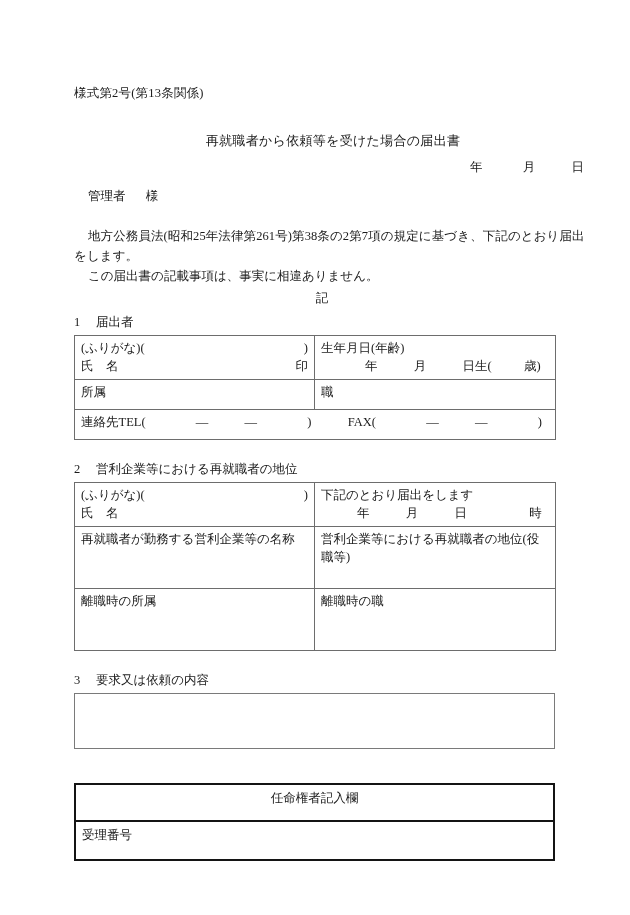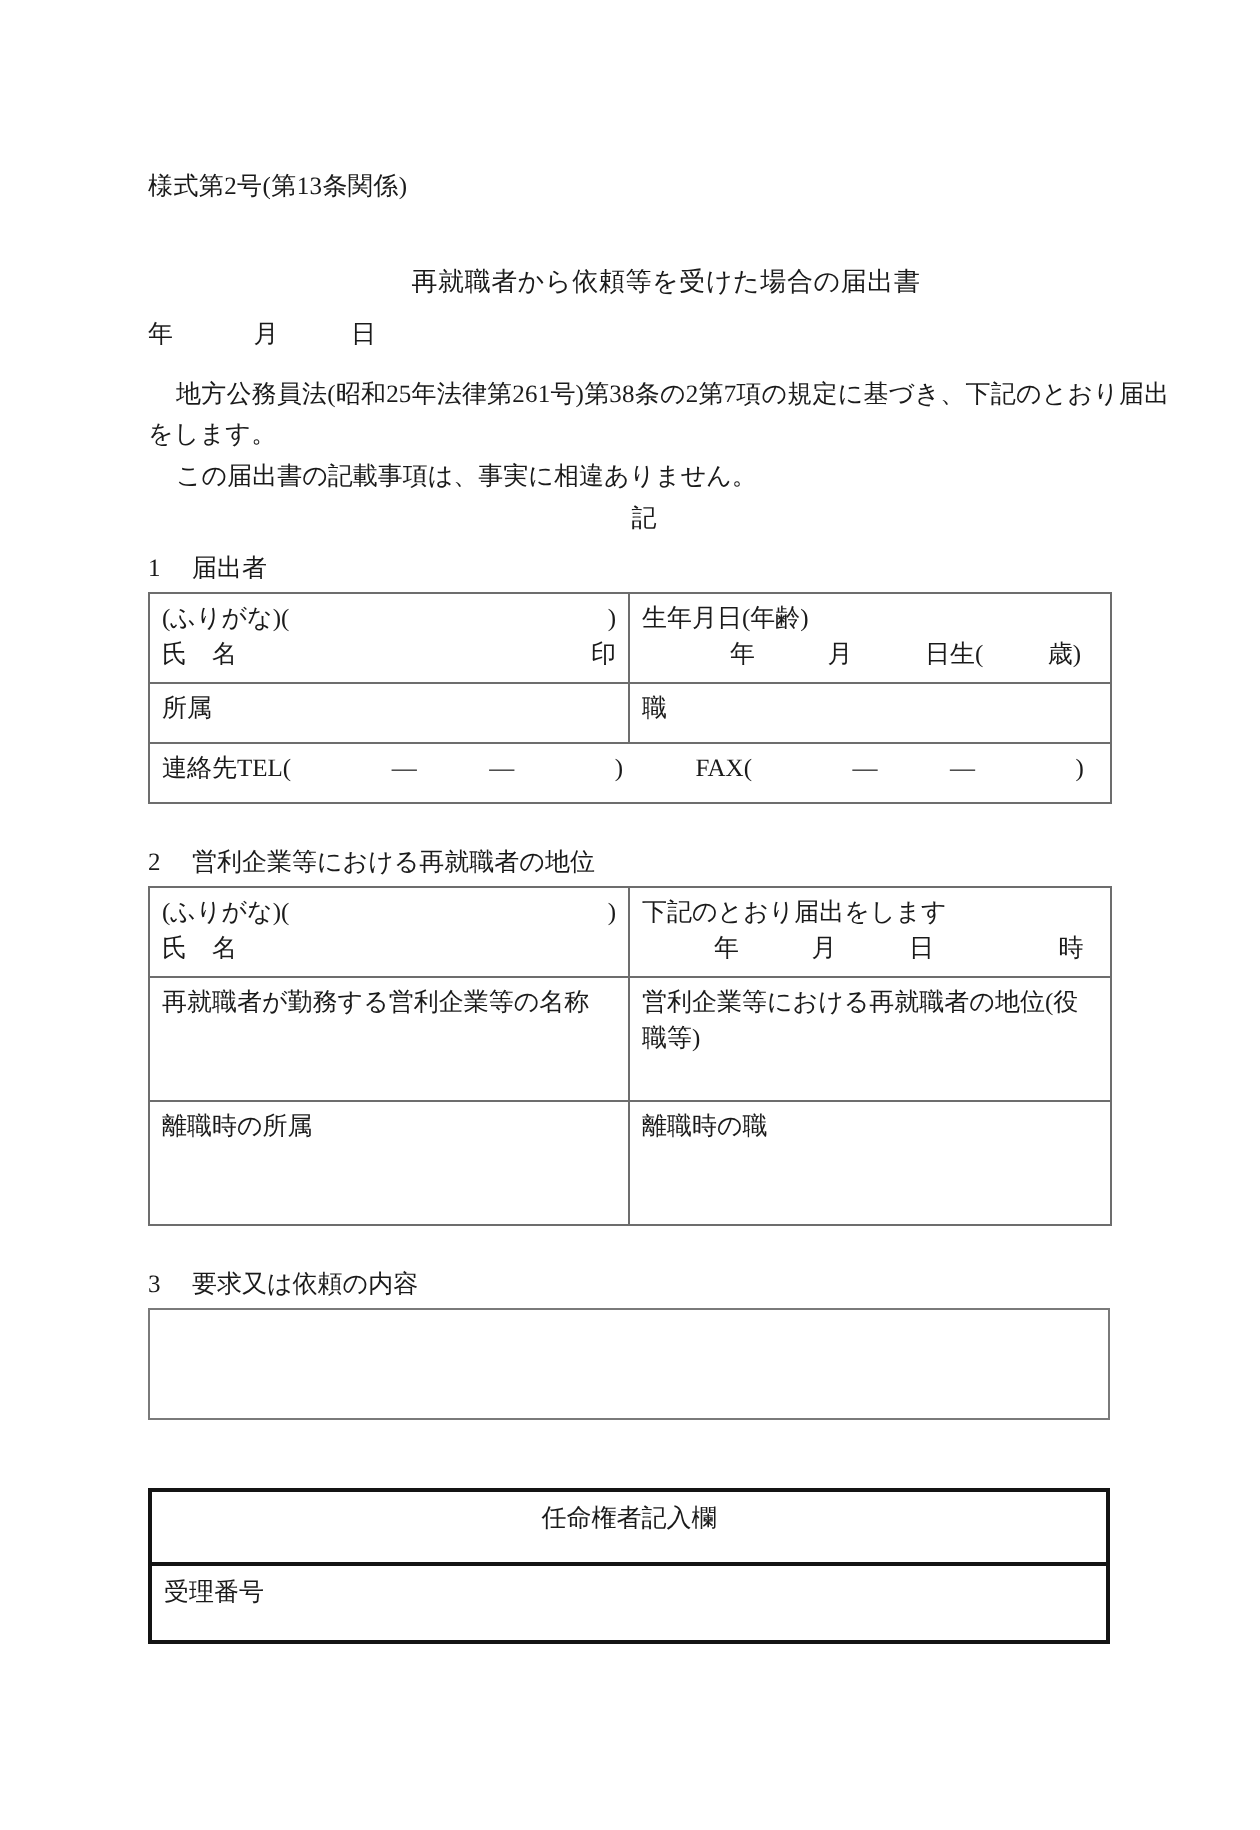--- a/index.html
+++ b/index.html
@@ -33,21 +33,21 @@
     margin: 0 0 28px 0;
     letter-spacing: 0.2px;
   }
   .doc-title {
     text-align: center;
     font-size: 13px;
     margin: 0 0 8px 0;
     letter-spacing: 0.3px;
   }
   .date-line {
-    text-align: left;
+    text-align: right;
     font-size: 12.5px;
     margin: 0 0 10px 0;
     padding-right: 8px;
   }
   .date-line .sp  { display: inline-block; width: 34px; }
   .date-line .sp2 { display: inline-block; width: 30px; }
   .addressee {
     font-size: 12.5px;
     margin: 0 0 20px 0;
     padding-left: 14px;
@@ -152,20 +152,25 @@
   <div class="doc-title">再就職者から依頼等を受けた場合の届出書</div>
 
   <div class="date-line">
     <span>年</span>
     <span class="sp"></span>
     <span>月</span>
     <span class="sp2"></span>
     <span>日</span>
   </div>
 
+  <div class="addressee">
+    <span>管理者</span>
+    <span class="gap"></span>
+    <span>様</span>
+  </div>
 
   <p class="body-para">地方公務員法(昭和25年法律第261号)第38条の2第7項の規定に基づき、下記のとおり届出をします。</p>
   <p class="body-para2">この届出書の記載事項は、事実に相違ありません。</p>
   <div class="ki">記</div>
 
   <div class="sec-head">
     <span class="num">1</span><span>届出者</span>
   </div>
 
   <table class="form">

